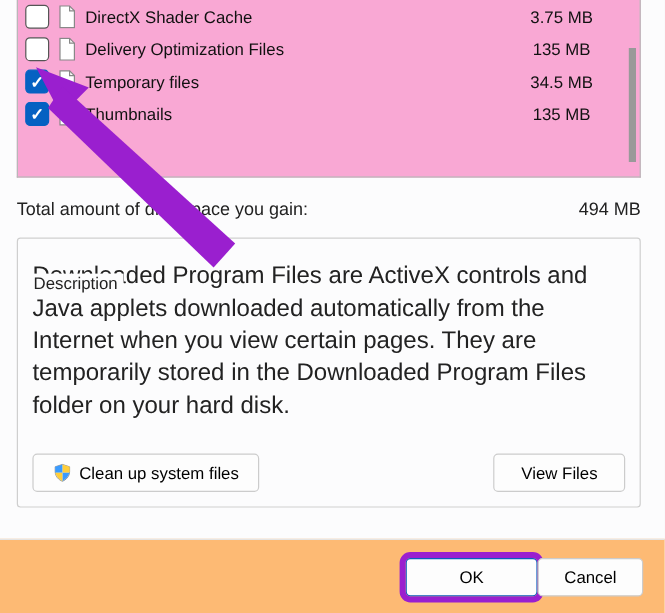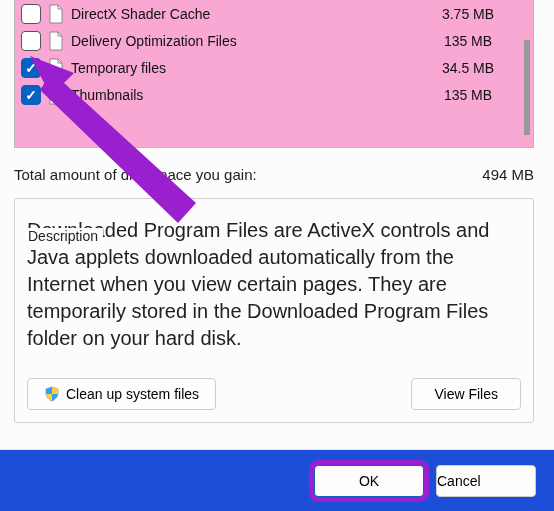--- a/index.html
+++ b/index.html
@@ -149,40 +149,41 @@
     bottom: 12px;
     padding: 7px 22px;
   }
   .shield-icon svg { display:block; }
   .dialog-buttons {
     position: absolute;
     left: 0;
     bottom: 0;
     width: 554px;
     height: 62px;
-    background: #1d4ed8;
+    background: #fdba74;
     border-top: 1px solid #e4e4e4;
     display: flex;
     justify-content: flex-end;
     align-items: center;
-    gap: 12px;
+    gap: 0;
     padding-right: 18px;
     padding-left: 45px;
   }
   .ok-btn {
     width: 110px;
     padding: 7px 0;
     text-align: center;
     justify-content: center;
     outline: 5px solid #9a1fcf;
     border: 1px solid #0a5fc0;
   }
   .cancel-btn {
-    width: 100px;
+    width: 88px;
     padding: 7px 0;
+    justify-content: center;
   }
   
   .arrow {
     position: absolute;
     pointer-events: none;
     z-index: 50;
   }
 </style>
 </head>
 <body>

